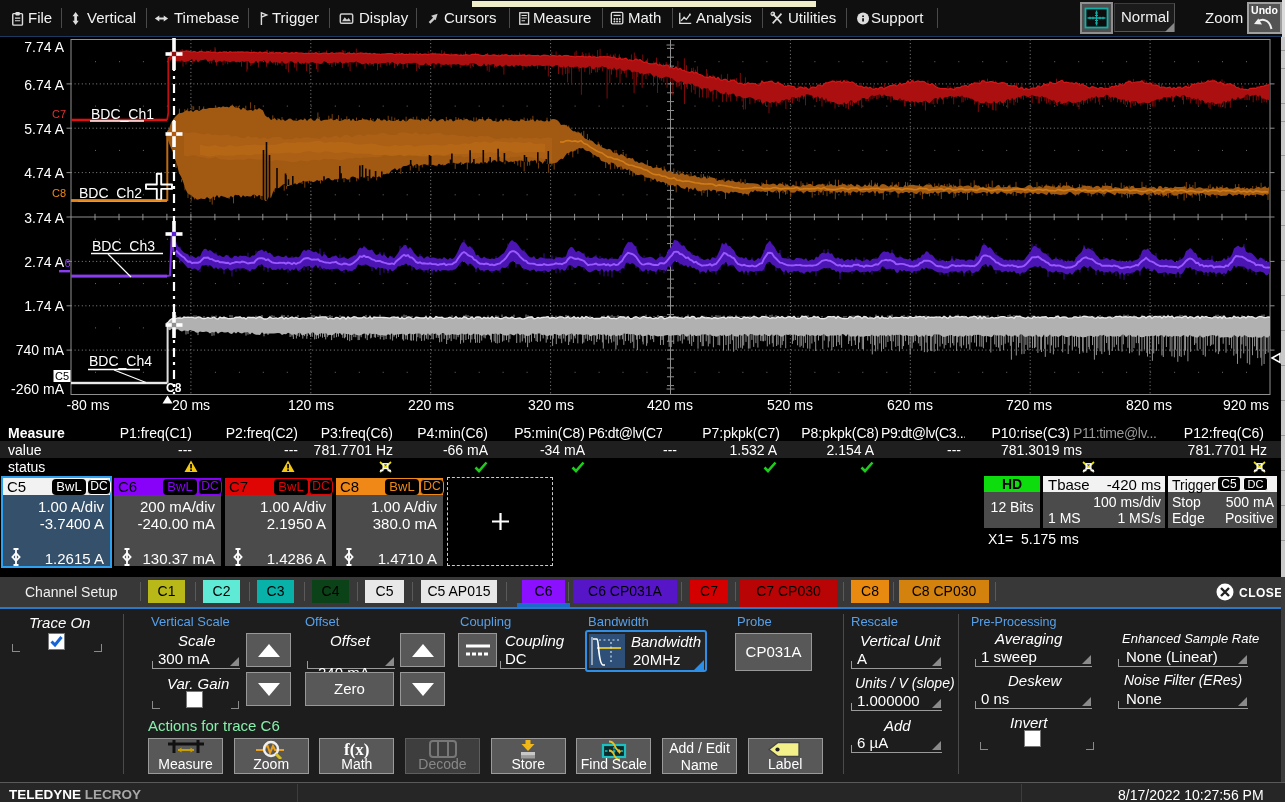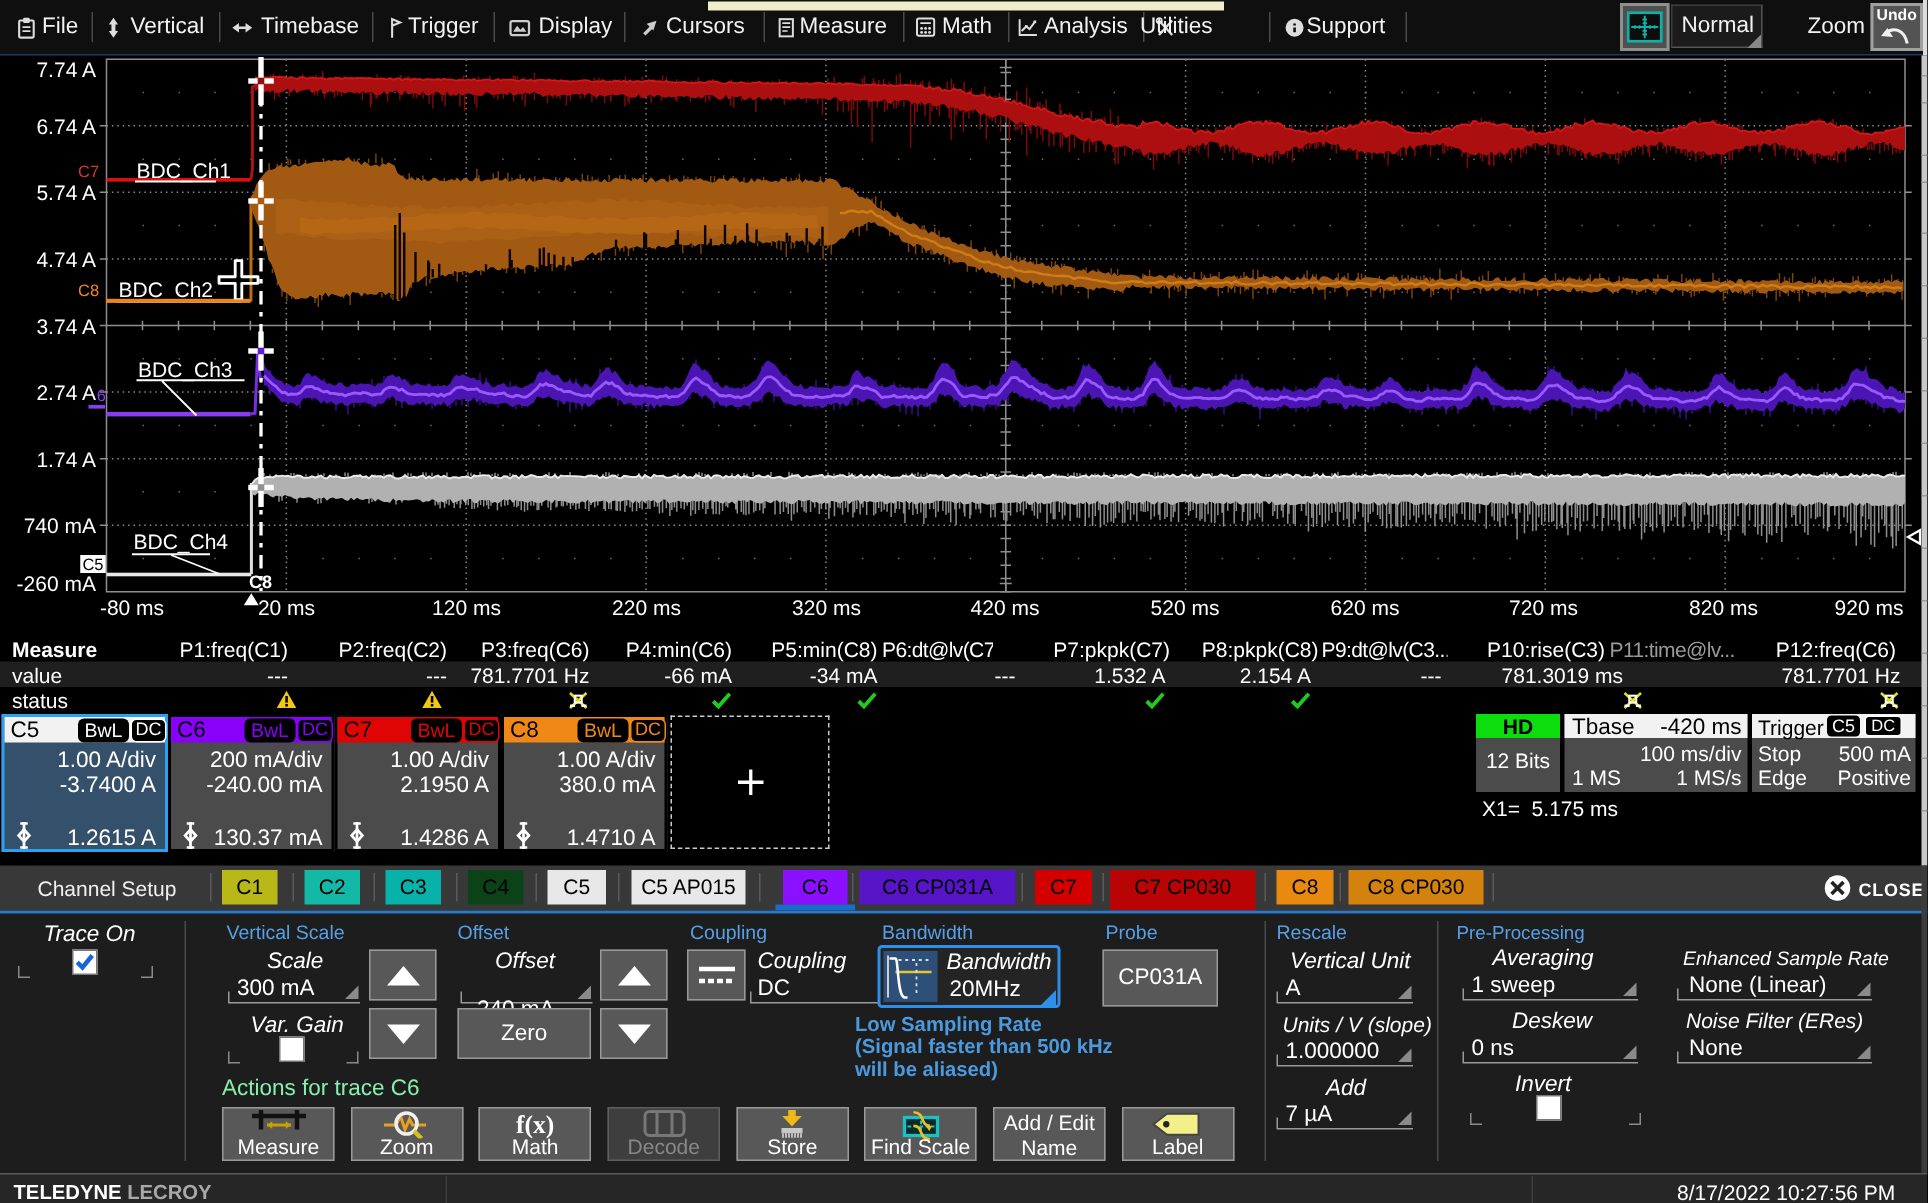--- a/index.html
+++ b/index.html
@@ -188,21 +188,21 @@
       <path d="M3.5 11 L7 7.5 L9.5 9.5 L13.5 4" stroke="#ddd" stroke-width="1.5" fill="none"></path>
       <rect x="6" y="6.5" width="2" height="2" fill="#ddd"></rect>
       <rect x="12.5" y="3" width="2" height="2" fill="#ddd"></rect>
     </svg>
 <div class="ab menu" style="left:696px;top:9px">Analysis</div>
 <svg class="ab" style="left:770px;top:11px" width="15" height="15" viewBox="0 0 17 17">
       <path d="M3 14 L13 3" stroke="#ddd" stroke-width="1.8"></path>
       <path d="M13 14 L3 3" stroke="#ddd" stroke-width="1.8"></path>
       <circle cx="3.2" cy="3.2" r="2" fill="none" stroke="#ddd" stroke-width="1.3"></circle>
     </svg>
-<div class="ab menu" style="left:760px;top:9px">Utilities</div>
+<div class="ab menu" style="left:788px;top:9px">Utilities</div>
 <svg class="ab" style="left:856px;top:11px" width="15" height="15" viewBox="0 0 17 17">
       <circle cx="8" cy="8.5" r="6.8" fill="#ddd"></circle>
       <path d="M8 5.2 v1.6 M8 8.3 v3.6" stroke="#121212" stroke-width="2"></path>
     </svg>
 <div class="ab menu" style="left:871px;top:9px">Support</div>
 <div class="ab" style="left:1080px;top:2px;width:33px;height:32px;background:#4f4f4f;border:2px solid #8f8f8f"></div>
 <svg class="ab" style="left:1084px;top:6px" width="25" height="24" viewBox="0 0 25 24">
       <rect x="1.5" y="2.5" width="22" height="19" fill="#0d0d0d" stroke="#0fb0a8" stroke-width="1.8"></rect>
       <path d="M12.5 4.5v15M3.5 12h18" stroke="#0fb0a8" stroke-width="1.3"></path>
       <path d="M11 7h3M11 9.5h3M11 14.5h3M11 17h3M6 10.8v2.4M9 10.8v2.4M16 10.8v2.4M19 10.8v2.4" stroke="#0fb0a8" stroke-width="1.2"></path>
@@ -359,21 +359,21 @@
 <div class="ab" style="left:75px;top:1px;width:25px;height:14px;background:#000;border-radius:3px;border:1.2px solid #fff;color:#fff;font-size:11px;text-align:center;line-height:12px">DC</div>
 <div class="ab" style="left:4px;top:18px">Stop</div>
     <div class="ab" style="right:3px;top:18px">500 mA</div>
 <div class="ab" style="left:4px;top:34px">Edge</div>
     <div class="ab" style="right:3px;top:34px">Positive</div>
   </div>
 <div class="ab" style="left:988px;top:531px;color:#fff;font-size:14px">X1=&nbsp; 5.175 ms</div>
 <div class="ab" style="left:0;top:577px;width:1285px;height:30px;background:#383838">
 <div class="ab" style="left:25px;top:7px;color:#f0f0f0;font-size:14px">Channel Setup</div>
 <div class="ab" style="left:148px;top:3px;width:37px;height:23px;background:#b8b818;color:#000;font-size:14px;text-align:center;line-height:23px">C1</div>
-<div class="ab" style="left:203px;top:3px;width:37px;height:23px;background:#14b8a6;color:#000;font-size:14px;text-align:center;line-height:23px">C2</div>
+<div class="ab" style="left:203px;top:3px;width:37px;height:23px;background:#5eead4;color:#000;font-size:14px;text-align:center;line-height:23px">C2</div>
 <div class="ab" style="left:257px;top:3px;width:37px;height:23px;background:#09b2a8;color:#000;font-size:14px;text-align:center;line-height:23px">C3</div>
 <div class="ab" style="left:312px;top:3px;width:37px;height:23px;background:#0c4218;color:#000;font-size:14px;text-align:center;line-height:23px">C4</div>
 <div class="ab" style="left:365px;top:3px;width:39px;height:23px;background:#e8e8e8;color:#000;font-size:14px;text-align:center;line-height:23px">C5</div>
 <div class="ab" style="left:421px;top:3px;width:76px;height:23px;background:#e8e8e8;color:#000;font-size:14px;text-align:center;line-height:23px">C5 AP015</div>
 <div class="ab" style="left:522px;top:3px;width:43px;height:23px;background:#8a10ff;color:#000;font-size:14px;text-align:center;line-height:23px">C6</div>
 <div class="ab" style="left:573px;top:3px;width:104px;height:23px;background:#5715c8;color:#000;font-size:14px;text-align:center;line-height:23px">C6 CP031A</div>
 <div class="ab" style="left:690px;top:3px;width:38px;height:23px;background:#d40000;color:#000;font-size:14px;text-align:center;line-height:23px">C7</div>
 <div class="ab" style="left:740px;top:3px;width:97px;height:37px;background:#b80404;color:#000;font-size:14px;text-align:center;line-height:23px">C7 CP030</div>
 <div class="ab" style="left:851px;top:3px;width:38px;height:23px;background:#e88a10;color:#000;font-size:14px;text-align:center;line-height:23px">C8</div>
 <div class="ab" style="left:899px;top:3px;width:90px;height:23px;background:#d4820e;color:#000;font-size:14px;text-align:center;line-height:23px">C8 CP030</div>
@@ -451,37 +451,36 @@
 <div class="ab" style="left:589px;top:25px;width:36px;height:34px;background:#2e5078"><svg width="36" height="34" viewBox="0 0 36 34">
         <path d="M3 3v28" stroke="#ddd" stroke-width="1.2"></path>
         <path d="M8 14h24" stroke="#e8c828" stroke-width="1.8"></path>
         <path d="M10 6h22" stroke="#cfe0f0" stroke-width="1.2" stroke-dasharray="2 2.5"></path>
         <path d="M22 8v22" stroke="#cfe0f0" stroke-width="1.2" stroke-dasharray="2 2.5"></path>
         <path d="M4 5 h4 C10 5 9 30 14 31 H16" fill="none" stroke="#fff" stroke-width="1.7"></path>
       </svg></div>
 <div class="ab it" style="left:631px;top:24px;font-size:15px">Bandwidth</div>
 <div class="ab" style="left:633px;top:42px;font-size:15px;color:#fff">20MHz</div>
 <div class="ab" style="left:694px;top:51px;width:0;height:0;border-left:10px solid transparent;border-bottom:10px solid #2e8fe8"></div>
-<div class="ab" style="left:570px;top:66px;font-size:13.5px;font-weight:bold;color:#4b9ae0">Low Sampling Rate<br>(Signal faster than 500 kHz<br>will be aliased)</div>
 <div class="ab hd" style="left:737px;top:5px">Probe</div>
 <div class="btn" style="left:735px;top:24px;width:77px;height:38px;font-size:15px;line-height:36px">CP031A</div>
 <div class="ab hd" style="left:851px;top:5px">Rescale</div>
 <div class="ab it" style="left:860px;top:23px;font-size:15px">Vertical Unit</div>
 <div class="inp" style="left:851px;top:39px;width:91px;height:21px">
       <span style="position:absolute;left:6px;top:2px">A</span>
       <div class="tri"></div>
     </div>
 <div class="ab it" style="left:855px;top:66px;font-size:14px">Units / V (slope)</div>
 <div class="inp" style="left:851px;top:81px;width:91px;height:21px">
       <span style="position:absolute;left:6px;top:2px">1.000000</span>
       <div class="tri"></div>
     </div>
 <div class="ab it" style="left:884px;top:108px;font-size:15px">Add</div>
 <div class="inp" style="left:851px;top:123px;width:91px;height:21px">
-      <span style="position:absolute;left:6px;top:2px">7 µA</span>
+      <span style="position:absolute;left:6px;top:2px">6 µA</span>
       <div class="tri"></div>
     </div>
 <div class="ab hd" style="left:971px;top:6px;font-size:12.5px">Pre-Processing</div>
 <div class="ab it" style="left:995px;top:21px;font-size:15px">Averaging</div>
 <div class="inp" style="left:975px;top:37px;width:117px;height:21px">
       <span style="position:absolute;left:6px;top:2px">1 sweep</span>
       <div class="tri"></div>
     </div>
 <div class="ab it" style="left:1008px;top:63px;font-size:15px">Deskew</div>
 <div class="inp" style="left:975px;top:79px;width:117px;height:21px">

